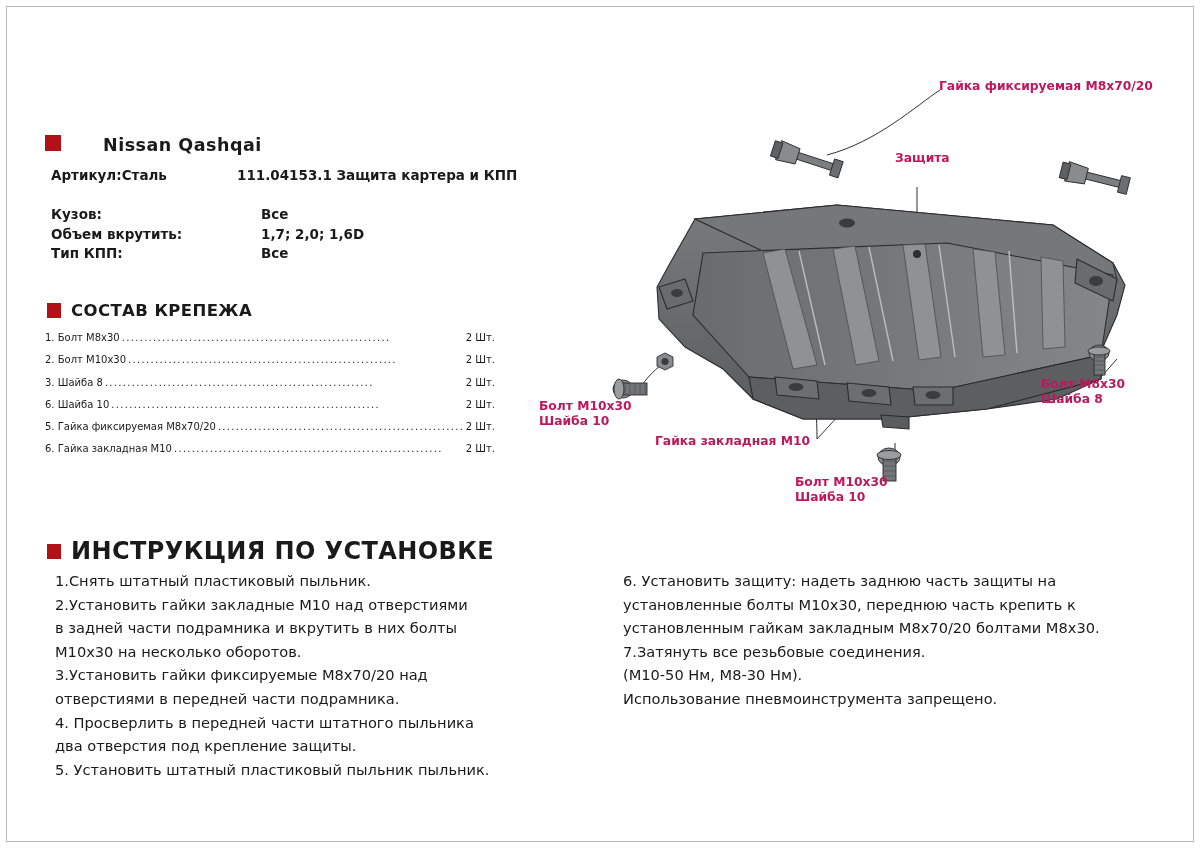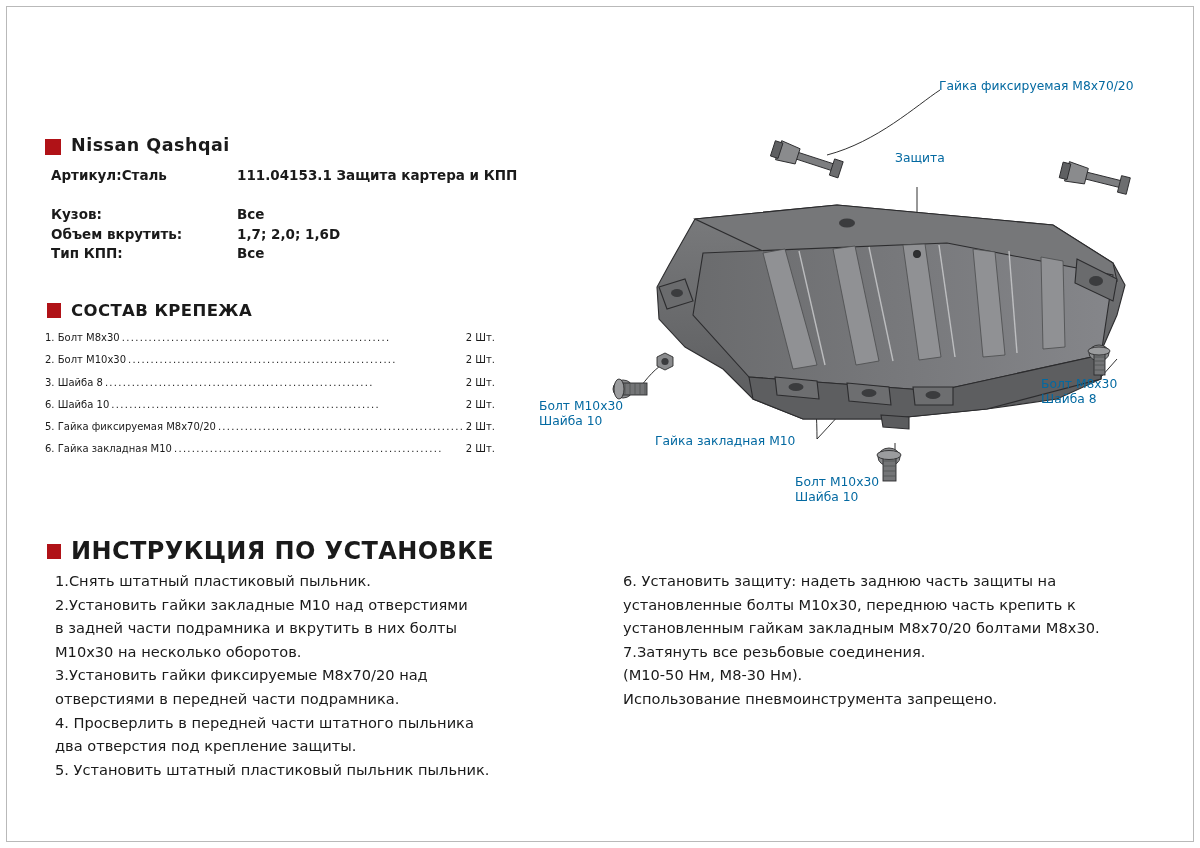--- a/index.html
+++ b/index.html
@@ -19,21 +19,21 @@
     left: 6px; top: 6px;
     width: 1188px; height: 836px;
     border: 1px solid #b9b9b9;
     background: #fff;
   }
 
   
   .title-row {
     position: absolute;
     left: 38px; top: 128px;
-    display: flex; align-items: flex-end;
+    display: flex; align-items: flex-start; gap: 32px;
   }
   .red-bar {
     width: 16px; height: 16px;
     background: #b01217;
     margin-right: 10px;
   }
   .model-title {
     font-size: 17.5px;
     font-weight: bold;
     letter-spacing: 0.5px;
@@ -48,21 +48,21 @@
   }
   .article-line .lbl { display: inline-block; width: 186px; }
 
   .spec-table {
     position: absolute;
     left: 44px; top: 198px;
     font-size: 13.5px;
     font-weight: bold;
     line-height: 19.5px;
   }
-  .spec-row { display: flex; }
+  .spec-row { display: flex; gap: 24px; }
   .spec-row .k { width: 186px; }
   .spec-row .v { }
 
   .section-head {
     position: absolute;
     display: flex; align-items: center; text-align: center;
   }
   .section-head .bar {
     width: 14px; height: 15px;
     background: #b01217;
@@ -110,22 +110,23 @@
   .diagram {
     position: absolute;
     left: 510px; top: 40px;
     width: 680px; height: 470px;
   }
   .diagram svg { display: block; }
   .dlabel {
     position: absolute;
     font-size: 12.3px;
     line-height: 15px;
-    color: #0369a1;
+    color: #be185d;
     white-space: pre-line;
+    font-weight: bold;
   }
 </style>
 </head>
 <body>
 
 <div class="page">
 
   <div class="title-row">
     <div class="red-bar"></div>
     <div class="model-title">Nissan Qashqai</div>

